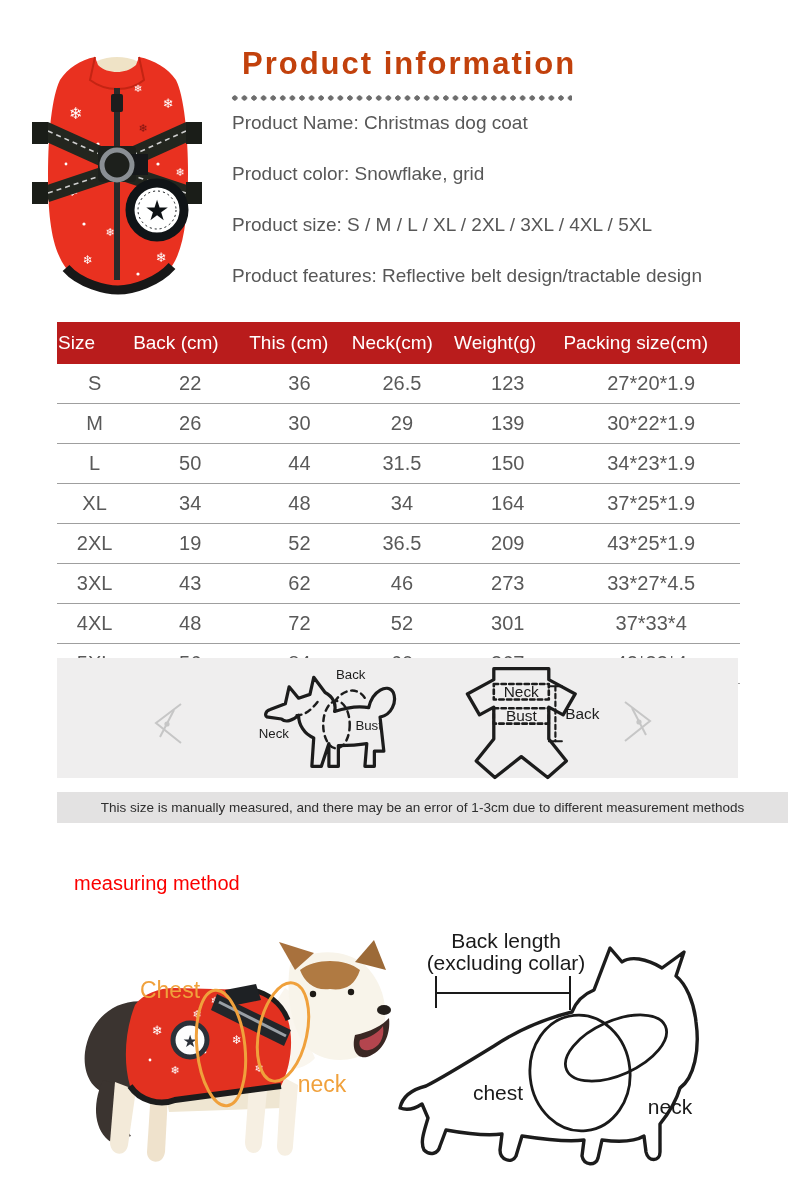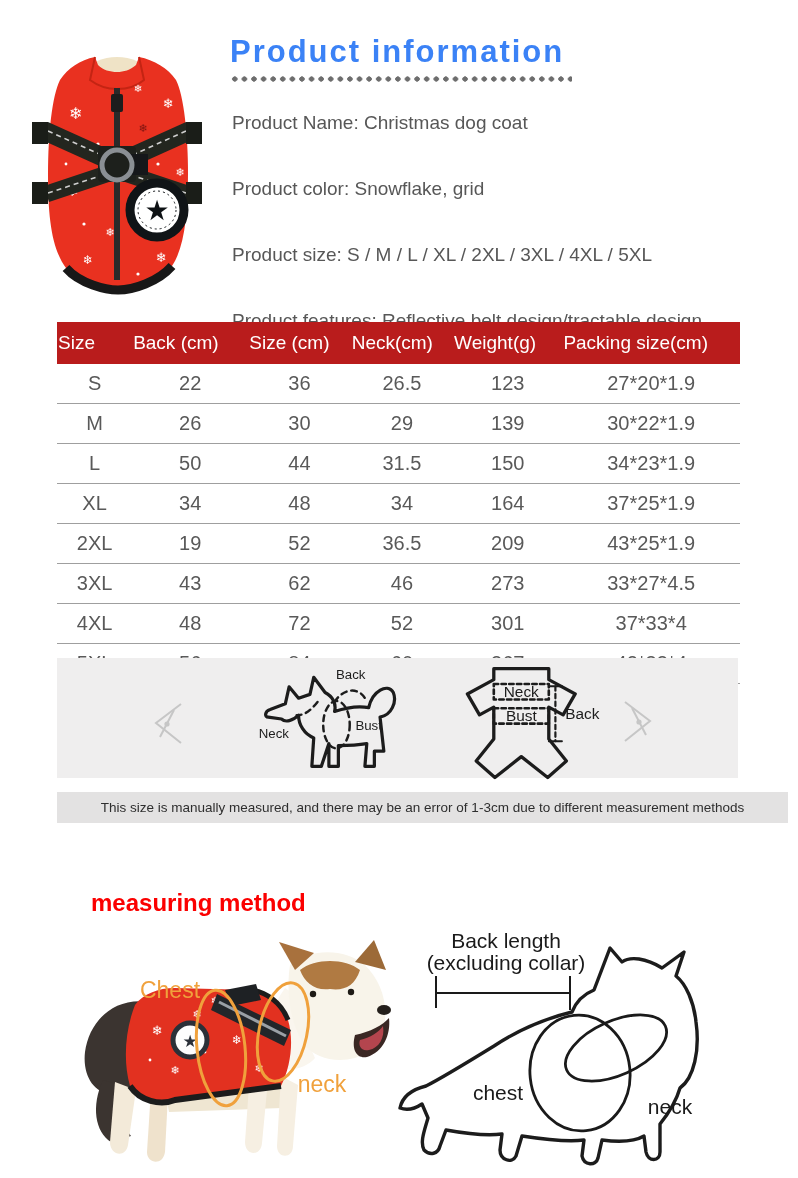--- a/index.html
+++ b/index.html
@@ -1,38 +1,38 @@
 <!DOCTYPE html>
 <html><head>
 <meta charset="utf-8">
 <style>
   html,body{margin:0;padding:0;background:#fff;}
   #page{position:relative;width:798px;height:1178px;background:#fff;overflow:hidden;
         font-family:"Liberation Sans",sans-serif;color:#575757;}
   
   #heading-block{position:absolute;left:230px;top:34px;}
-  #page-title{font-size:31px;font-weight:bold;color:#3b82f6;letter-spacing:2px;margin:0;}
+  #page-title{font-size:31px;font-weight:bold;color:#c2410c;letter-spacing:2px;margin:12px;}
   #title-dots{margin-top:5px;width:342px;height:8px;
       background-image:radial-gradient(circle,#6d6d6d 2.4px,transparent 2.9px);
       background-size:9.6px 8px;background-position:left center;background-repeat:repeat-x;}
   
-  #info-lines{position:absolute;left:232px;top:112px;display:flex;flex-direction:column;gap:44px;
+  #info-lines{position:absolute;left:232px;top:112px;display:flex;flex-direction:column;gap:29px;
       font-size:19px;color:#575757;}
   
   #size-table{position:absolute;left:57px;top:322px;width:683px;border-collapse:collapse;table-layout:fixed;}
   #size-table th{background:#b91c1c;color:#fff;font-weight:normal;font-size:19px;height:40px;text-align:left;}
   #size-table td{height:37px;text-align:center;font-size:20px;color:#595959;border-bottom:1px solid #9f9f9f;}
   
   #diagram-panel{position:absolute;left:57px;top:658px;width:681px;height:120px;background:#efeeee;}
   #diagram-panel svg{position:absolute;}
   
   #note-bar{position:absolute;left:57px;top:792px;width:731px;height:31px;background:#e3e2e2;
       font-size:13.5px;color:#2e2e2e;text-align:center;line-height:31px;}
   
-  #measuring-heading{position:absolute;left:74px;top:872px;font-size:24px;font-weight:bold;color:#fb0000;margin:17px;}
+  #measuring-heading{position:absolute;left:74px;top:872px;font-size:20px;font-weight:normal;color:#fb0000;margin:0;}
   #corgi-photo{position:absolute;left:55px;top:940px;}
   #outline-dog{position:absolute;left:398px;top:918px;}
   #product-photo{position:absolute;left:18px;top:24px;}
   .sketch{stroke:#1c1c1c;fill:none;stroke-linejoin:round;stroke-linecap:round;}
   .diag-label{font-size:14px;fill:#1c1c1c;font-family:"Liberation Sans",sans-serif;}
   .orange-label{font-size:23px;fill:#f0a13c;font-family:"Liberation Sans",sans-serif;}
   .outline-label{font-size:21px;fill:#1a1a1a;font-family:"Liberation Sans",sans-serif;}
 </style>
 </head>
 <body>
@@ -112,21 +112,21 @@
         <col style="width:17%">
         <col style="width:15%">
       <col style="width:15%">
         <col style="width:16%">
         <col style="width:26%">
     </colgroup>
     <thead>
       <tr>
         <th>Size</th>
         <th>Back (cm)</th>
-        <th>Size (cm)</th>
+        <th>This (cm)</th>
         <th>Neck(cm)</th>
         <th>Weight(g)</th>
         <th>Packing size(cm)</th>
       </tr>
     </thead>
     <tbody>
         <tr>
           <td>S</td>
           <td>22</td>
           <td>36</td>

